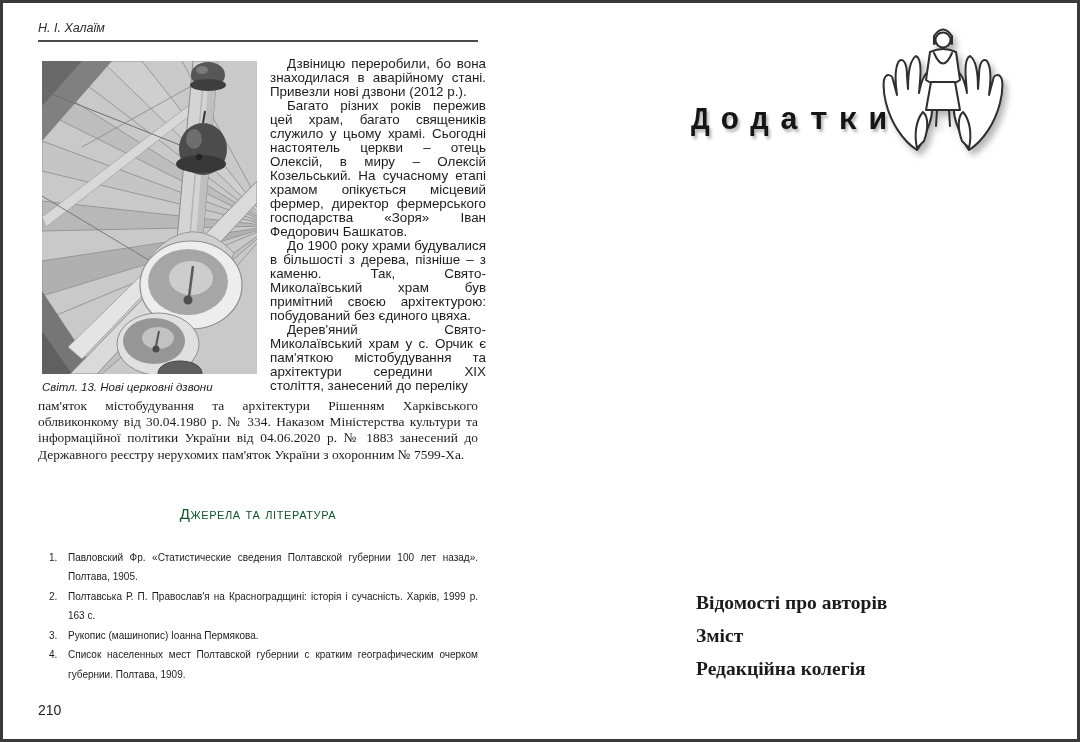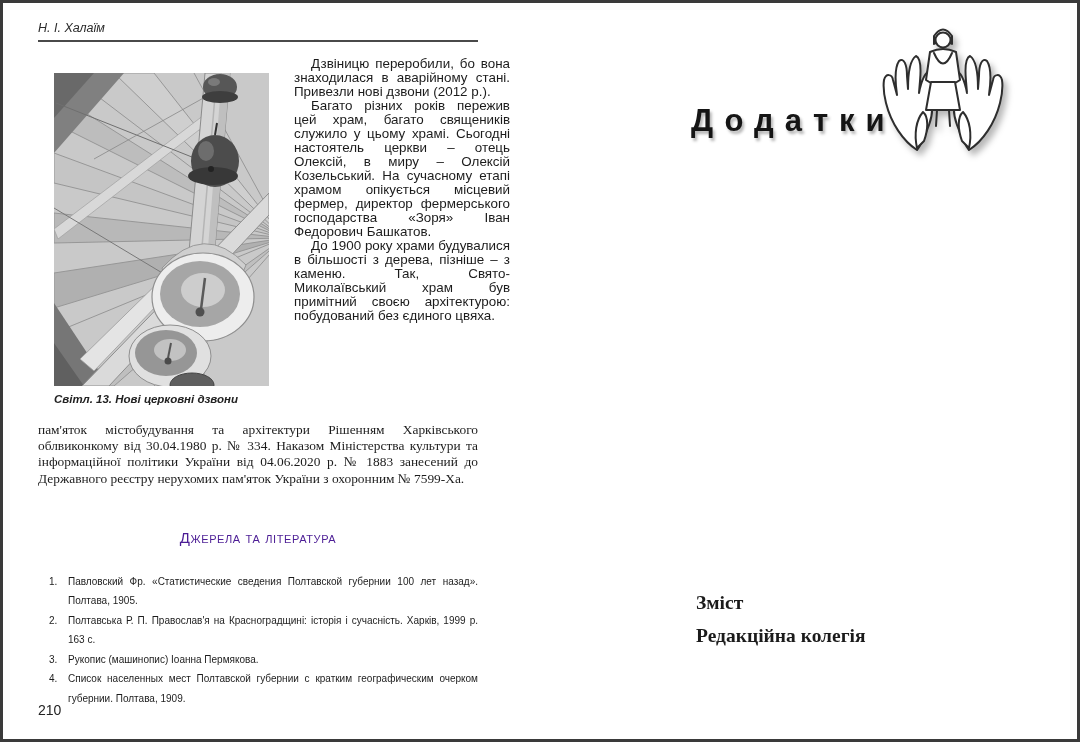--- a/index.html
+++ b/index.html
@@ -6,38 +6,38 @@
   #spread{
     position:relative;width:1080px;height:742px;box-sizing:border-box;
     background:#fff;border:3px solid #3a3a3a;overflow:hidden;
     font-family:"Liberation Sans",sans-serif;color:#1c1c1c;
   }
   
   .left-page{position:absolute;left:35px;top:18px;width:440px;}
   .running-header{font-style:italic;font-size:12.5px;color:#2a2a2a;}
   .header-rule{height:0;border-top:2px solid #4a4a4a;margin-top:5px;}
   .columns{display:flex;gap:8px;margin-top:15px;}
-  figure{margin:16px;width:216px;flex:0 0 216px;font-weight:bold;}
+  figure{margin:4px;width:216px;flex:0 0 216px;}
   .photo{width:215px;height:313px;overflow:hidden;background:#c9c9c9;}
   .photo svg{display:block;width:100%;height:100%;}
   figcaption{margin-top:7px;font-style:italic;font-size:11.5px;color:#222;}
   .body-col{width:216px;flex:0 0 216px;font-size:13.4px;line-height:14px;text-align:justify;}
   .body-col p{margin:0;text-indent:17px;}
   .continuation{margin:1px 0 0 0;font-size:13.4px;line-height:16.2px;text-align:justify;font-family:Liberation Serif, serif;}
   .sources-heading{
     margin:42px 0 0 0;text-align:center;font-weight:normal;
-    font-variant:small-caps;font-size:15px;letter-spacing:.6px;color:#4c1d95;
+    font-variant:small-caps;font-size:15px;letter-spacing:.6px;color:#14532d;
   }
   .sources{margin:26px 0 0 0;padding-left:22px;font-size:10px;line-height:19.5px;text-align:justify;}
   .sources li{padding-left:8px;margin:0;}
   .page-number{position:absolute;left:35px;top:699px;font-size:14px;color:#222;}
   
   .appendix-title{
     position:absolute;left:688px;top:100px;margin:0;
-    font-family:Liberation Sans, sans-serif;font-weight:bold;font-size:31px;
+    font-family:Liberation Mono, monospace;font-weight:bold;font-size:31px;
     letter-spacing:11px;color:#151515;text-shadow:2px 3px 3px #b4b4b4;
   }
   .logo{position:absolute;left:870px;top:14px;width:140px;height:135px;
     filter:drop-shadow(4px 5px 3px rgba(0,0,0,.28));}
   .logo svg{display:block;width:100%;height:100%;}
   .appendix-links{position:absolute;left:693px;top:590px;}
   .appendix-link{
     font-family:"Liberation Serif",serif;font-weight:bold;font-size:19.5px;
     color:#1b1b1b;margin-bottom:13px;line-height:20px;cursor:pointer;
   }
@@ -114,20 +114,21 @@
             <ellipse cx="138" cy="312" rx="22" ry="12" fill="#5f5f5f" stroke="#444444" stroke-width="1"></ellipse>
           </svg>
         </div>
         <figcaption>Світл. 13. Нові церковні дзвони</figcaption>
       </figure>
 
       <div class="body-col">
           <p>Дзвіницю переробили, бо вона знаходилася в аварійному стані. Привезли нові дзвони (2012 р.).</p>
           <p>Багато різних років пережив цей храм, багато священиків служило у цьому храмі. Сьогодні настоятель церкви – отець Олексій, в миру – Олексій Козельський. На сучасному етапі храмом опікується місцевий фермер, директор фермерського господарства «Зоря» Іван Федорович Башкатов.</p>
           <p>До 1900 року храми будувалися в більшості з дерева, пізніше – з каменю. Так, Свято-Миколаївський храм був примітний своєю архітектурою: побудований без єдиного цвяха.</p>
+          <p>Дерев'яний Свято-Миколаївський храм у с. Орчик є пам'яткою містобудування та архітектури середини XIX століття, занесений до переліку</p>
         </div>
     </div>
 
     <p class="continuation">пам'яток містобудування та архітектури Рішенням Харківського облвиконкому від 30.04.1980 р. № 334. Наказом Міністерства культури та інформаційної політики України від 04.06.2020 р. № 1883 занесений до Державного реєстру нерухомих пам'яток України з охоронним № 7599-Ха.</p>
 
     <h3 class="sources-heading">Джерела та література</h3>
 
     <ol class="sources">
         <li>Павловский Фр. «Статистические сведения Полтавской губернии 100 лет назад». Полтава, 1905.</li>
         <li>Полтавська Р. П. Православ'я на Красноградщині: історія і сучасність. Харків, 1999 р. 163 с.</li>
@@ -158,17 +159,18 @@
         <circle cx="70" cy="23" r="7.5"></circle>
         <path d="M57,35 Q70,29 83,35 L87,63 Q70,75 53,63 Z"></path>
         <path d="M61,36 Q70,57 79,36" fill="none"></path>
         <path d="M58,65 L53,93 L87,93 L82,65 Z"></path>
         <path d="M64,93 L63,109 M76,93 L77,109" fill="none"></path>
       </g>
     </svg>
   </div>
 
   <nav class="appendix-links">
+      <div class="appendix-link">Відомості про авторів</div>
       <div class="appendix-link">Зміст</div>
       <div class="appendix-link">Редакційна колегія</div>
     </nav>
 
 </div>
 
 </body></html>

